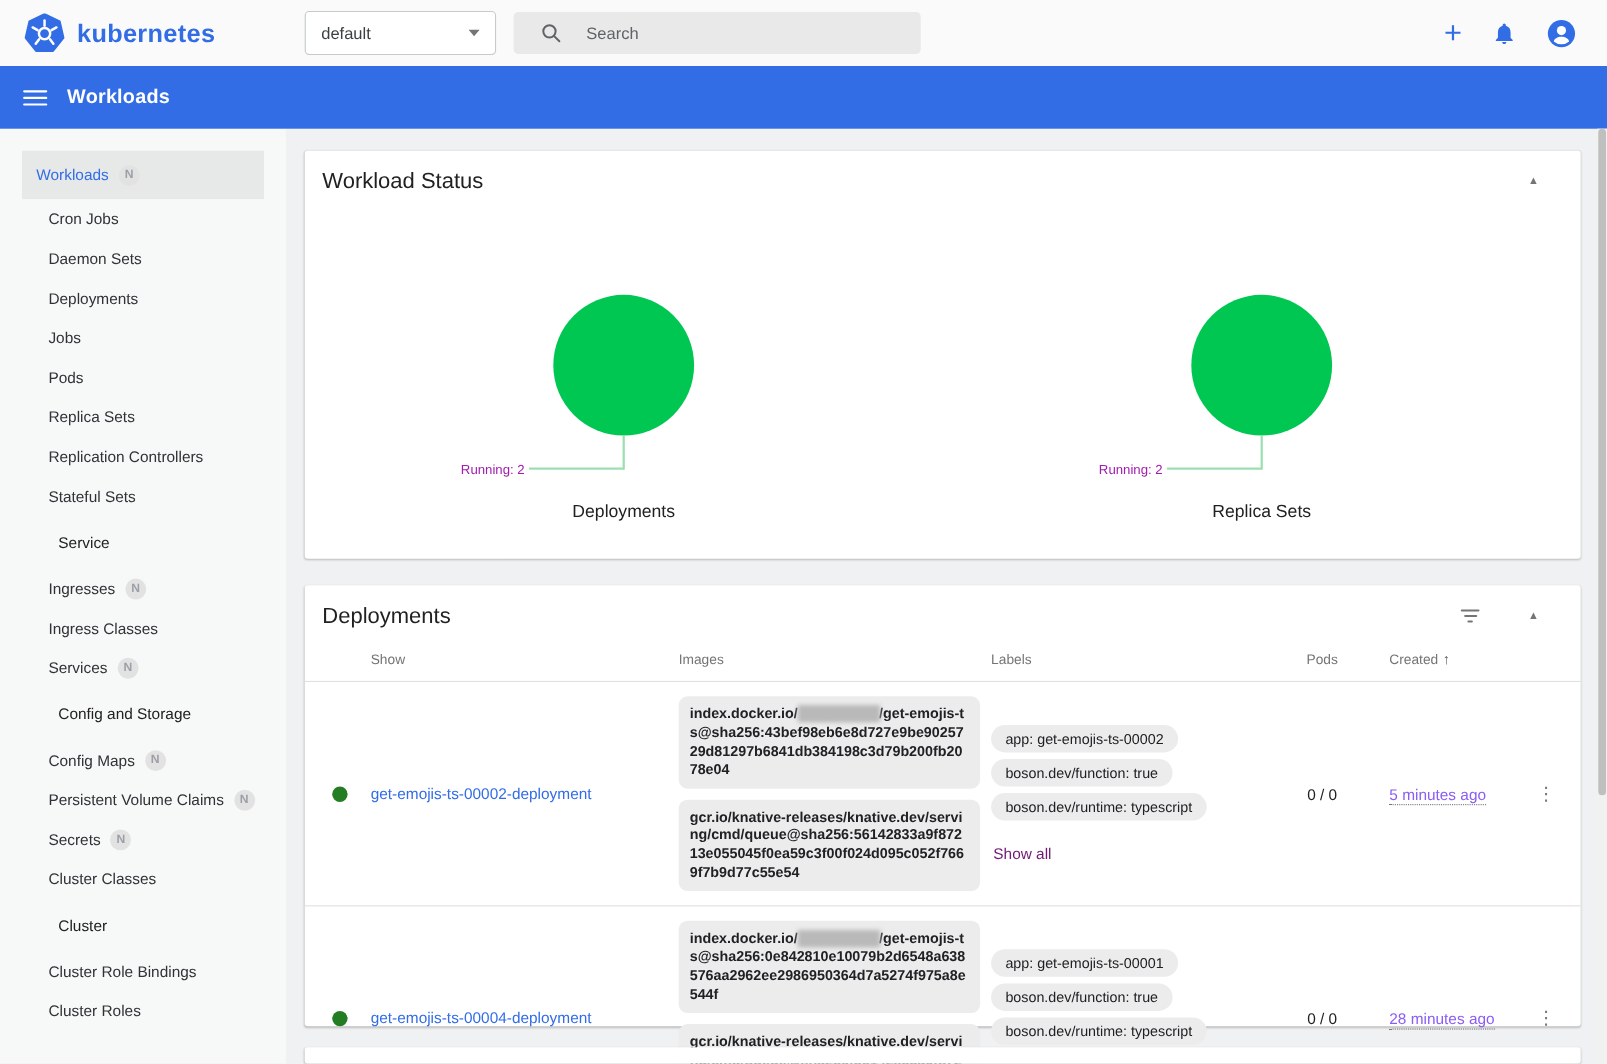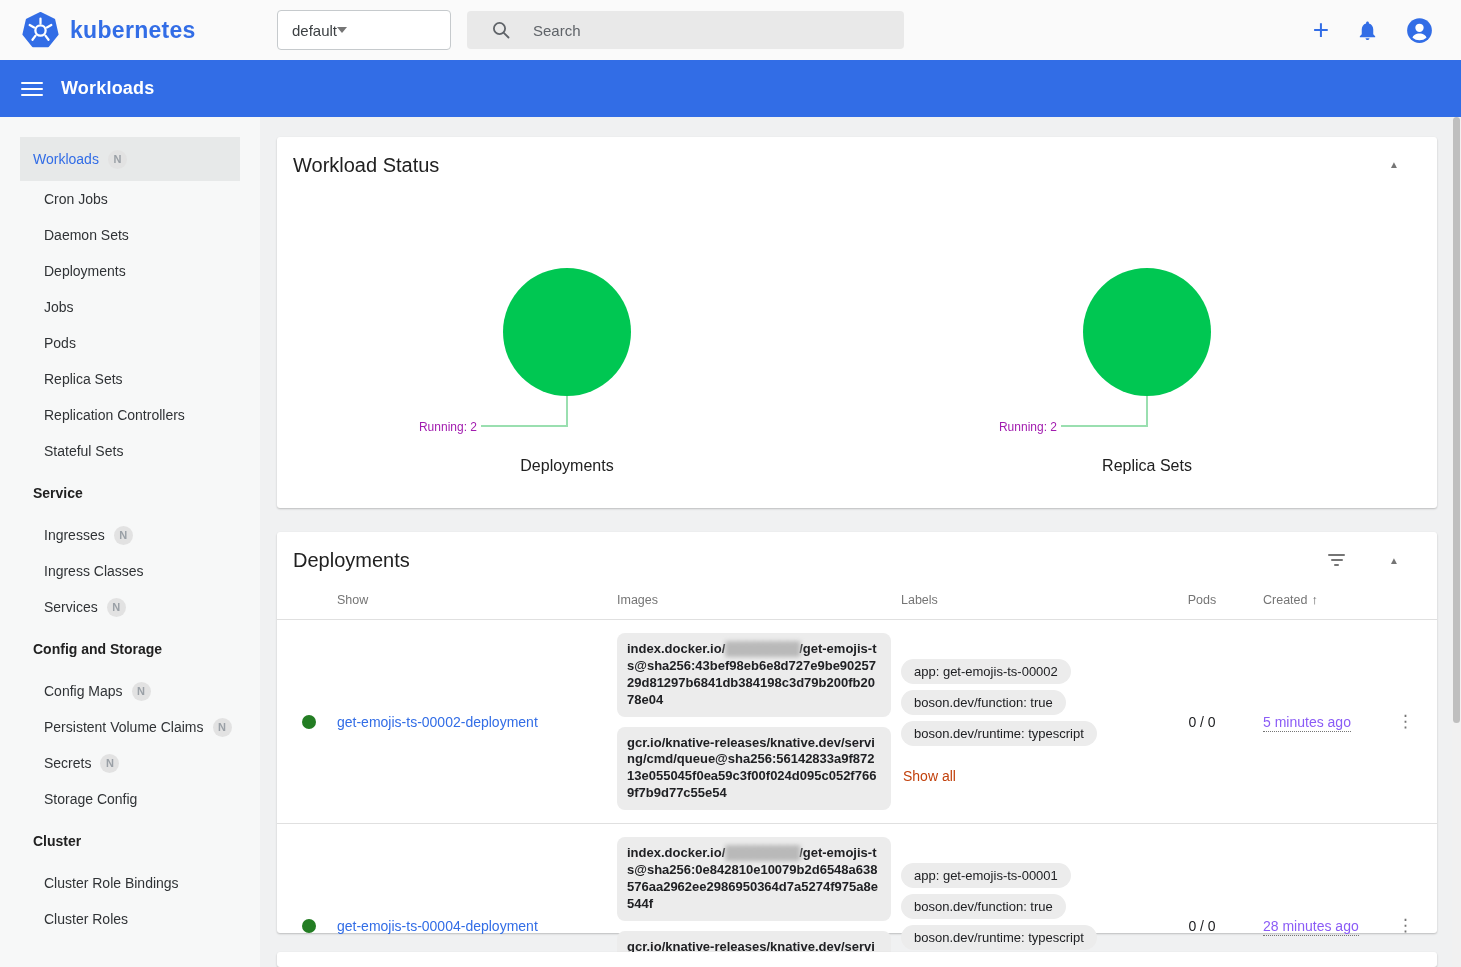--- a/index.html
+++ b/index.html
@@ -4,43 +4,43 @@
 <style>
   * { margin:0; padding:0; box-sizing:border-box; }
   html,body { width:1461px; height:967px; overflow:hidden; }
   body { font-family:"Liberation Sans", sans-serif; background:#f0f1f2; color:#212121; position:relative; }
 
   
   .topbar { position:absolute; top:0; left:0; width:1461px; height:60px; background:#fafafa; z-index:5; }
   .brand { position:absolute; left:22px; top:12px; display:flex; align-items:center; gap:11px; cursor:pointer; }
   .brand-name { font-size:23px; font-weight:600; color:#326de6; letter-spacing:.3px; }
   .ns-select { position:absolute; left:277px; top:10px; width:174px; height:40px; background:#fff;
-    border:1px solid #c6cacd; border-radius:4px; display:flex; align-items:center; justify-content:flex-start;
+    border:1px solid #c6cacd; border-radius:4px; display:flex; align-items:center; justify-content:space-between;
     padding:0 14px; font-size:15px; color:#3c4043; cursor:pointer; }
   .caret-down { width:0; height:0; border-left:5px solid transparent; border-right:5px solid transparent; border-top:6px solid #757575; }
-  .searchbar { position:absolute; left:467px; top:11px; width:437px; height:38px; background:#e9e9e9; border-radius:4px;
+  .searchbar { position:absolute; left:467px; top:11px; width:370px; height:38px; background:#e9e9e9; border-radius:4px;
     display:flex; align-items:center; padding-left:24px; }
   .searchbar svg { flex:0 0 auto; }
   .searchbar input { border:none; background:transparent; outline:none; font-size:15px; color:#202124;
     margin-left:22px; width:320px; font-family:"Liberation Sans", sans-serif; }
   .searchbar input::placeholder { color:#5f6368; opacity:1; }
   .top-actions { position:absolute; right:28px; top:0; height:60px; display:flex; align-items:center; gap:27px; }
   .icon-btn { border:none; background:none; cursor:pointer; display:flex; align-items:center; justify-content:center; }
   .plus-btn { font-size:28px; font-weight:300; color:#326de6; line-height:1; }
 
   
   .appbar { position:absolute; top:60px; left:0; width:1461px; height:57px; background:#326de6; display:flex; align-items:center; z-index:5; }
   .hamburger { margin-left:21px; width:22px; display:flex; flex-direction:column; gap:4px; cursor:pointer; border:none; background:none; }
   .hamburger i { display:block; height:2px; background:#fff; border-radius:1px; }
   .appbar h1 { color:#fff; font-size:18px; font-weight:700; margin-left:18px; letter-spacing:.2px; }
 
   
   .sidebar { position:absolute; top:117px; left:0; width:260px; bottom:0; background:#f7f8f8; padding-top:20px; }
   .nav-item { display:flex; align-items:center; height:36px; padding-left:44px; font-size:14px; color:#303336; text-decoration:none; cursor:pointer; }
-  .nav-item.section { height:48px; padding-left:33px; font-weight:700; color:#212121; cursor:default; }
+  .nav-item.section { height:48px; padding-left:53px; font-weight:400; color:#212121; cursor:default; }
   .nav-item.selected { height:44px; margin:0 20px; padding-left:13px; background:#e7e9e9; color:#326de6; font-weight:500; }
   .badge { margin-left:9px; width:19px; height:19px; border-radius:50%; background:#e2e2e2; color:#9aa0a6;
     font-size:11px; font-weight:700; display:inline-flex; align-items:center; justify-content:center; }
 
   
   .card { position:absolute; left:277px; width:1160px; background:#fff; border-radius:3px; box-shadow:0 1px 2px rgba(0,0,0,.22); }
   .card-status { top:137px; height:371px; }
   .card-deployments { top:532px; height:401px; }
   .card-next { top:952px; height:15px; }
   .card-head { display:flex; align-items:flex-start; justify-content:space-between; padding:17px 38px 0 16px;gap:20px; }
@@ -71,21 +71,21 @@
   .trow + .trow { border-top:1px solid #e0e0e0; }
   .cell-status { display:flex; justify-content:flex-end; padding-right:21px; }
   .status-dot { width:14px; height:14px; border-radius:50%; }
   .name-link { font-size:14px; color:#326de6; text-decoration:none; cursor:pointer; }
   .cell-images { display:flex; flex-direction:column; gap:10px; width:274px;font-weight:bold; }
   .img-chip { background:#ececec; border-radius:8px; padding:8px 10px; font-size:13px; line-height:1.3;
     color:#202124; word-break:break-all; }
   .redacted { color:#b9b9b9; filter:blur(2px); letter-spacing:-1px; }
   .cell-labels { display:flex; flex-direction:column; align-items:flex-start; gap:6px; }
   .label-chip { background:#ececec; border-radius:15px; padding:5px 13px; font-size:13px; color:#202124; white-space:nowrap; }
-  .show-all { font-size:14px; color:#c2410c; text-decoration:none; cursor:pointer; margin-top:16px; margin-left:2px; }
+  .show-all { font-size:14px; color:#701a75; text-decoration:none; cursor:pointer; margin-top:16px; margin-left:2px; }
   .cell-pods { text-align:center; font-size:14px; color:#202124; }
   .cell-created { padding-left:16px; font-size:14px; color:#8b5cf6; }
   .cell-created span { border-bottom:1px dotted #757575; padding-bottom:1px; }
   .kebab-btn { font-size:17px; color:#757575; letter-spacing:0; }
 
   
   .scrollbar { position:absolute; top:117px; right:0; width:9px; bottom:0; background:#f1f1f1; z-index:6; }
   .scroll-thumb { position:absolute; top:0; left:1px; width:7px; height:606px; background:#bfbfbf; border-radius:4px; }
 </style>
 </head>
@@ -200,21 +200,21 @@
   </a>
   <a class="nav-item">
     <span>Persistent Volume Claims</span>
     <span class="badge">N</span>
   </a>
   <a class="nav-item">
     <span>Secrets</span>
     <span class="badge">N</span>
   </a>
   <a class="nav-item">
-      <span>Storage Config</span>
+      <span>Cluster Classes</span>
     </a>
   <div class="nav-item section">
       <span>Cluster</span>
     </div>
   <a class="nav-item">
       <span>Cluster Role Bindings</span>
     </a>
   <a class="nav-item">
       <span>Cluster Roles</span>
     </a>

